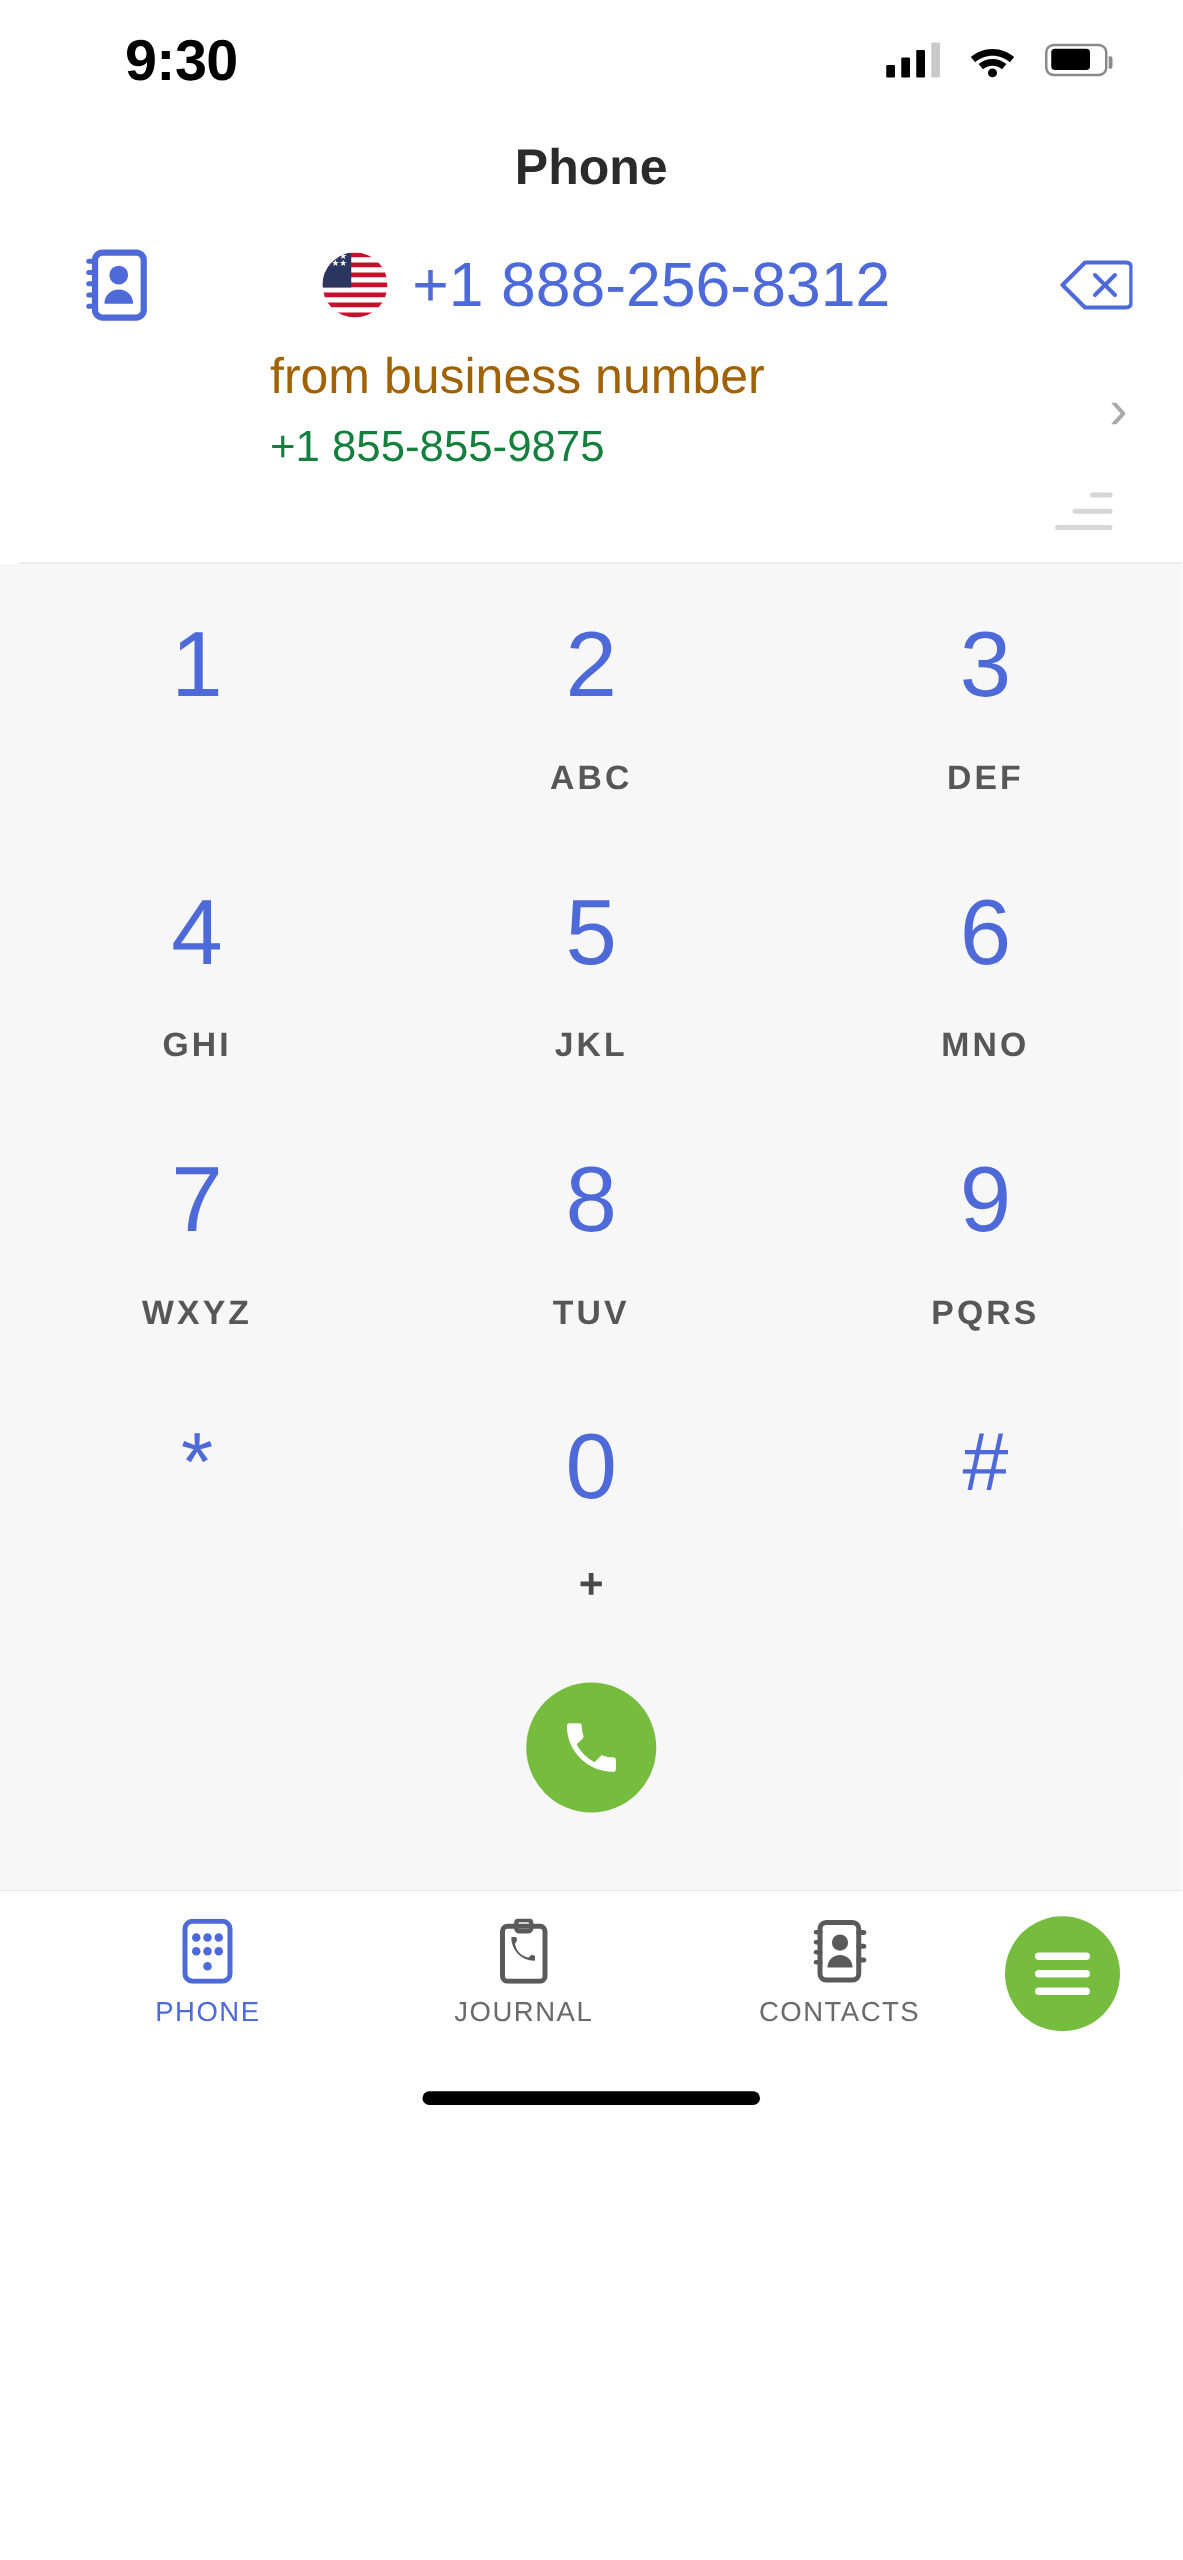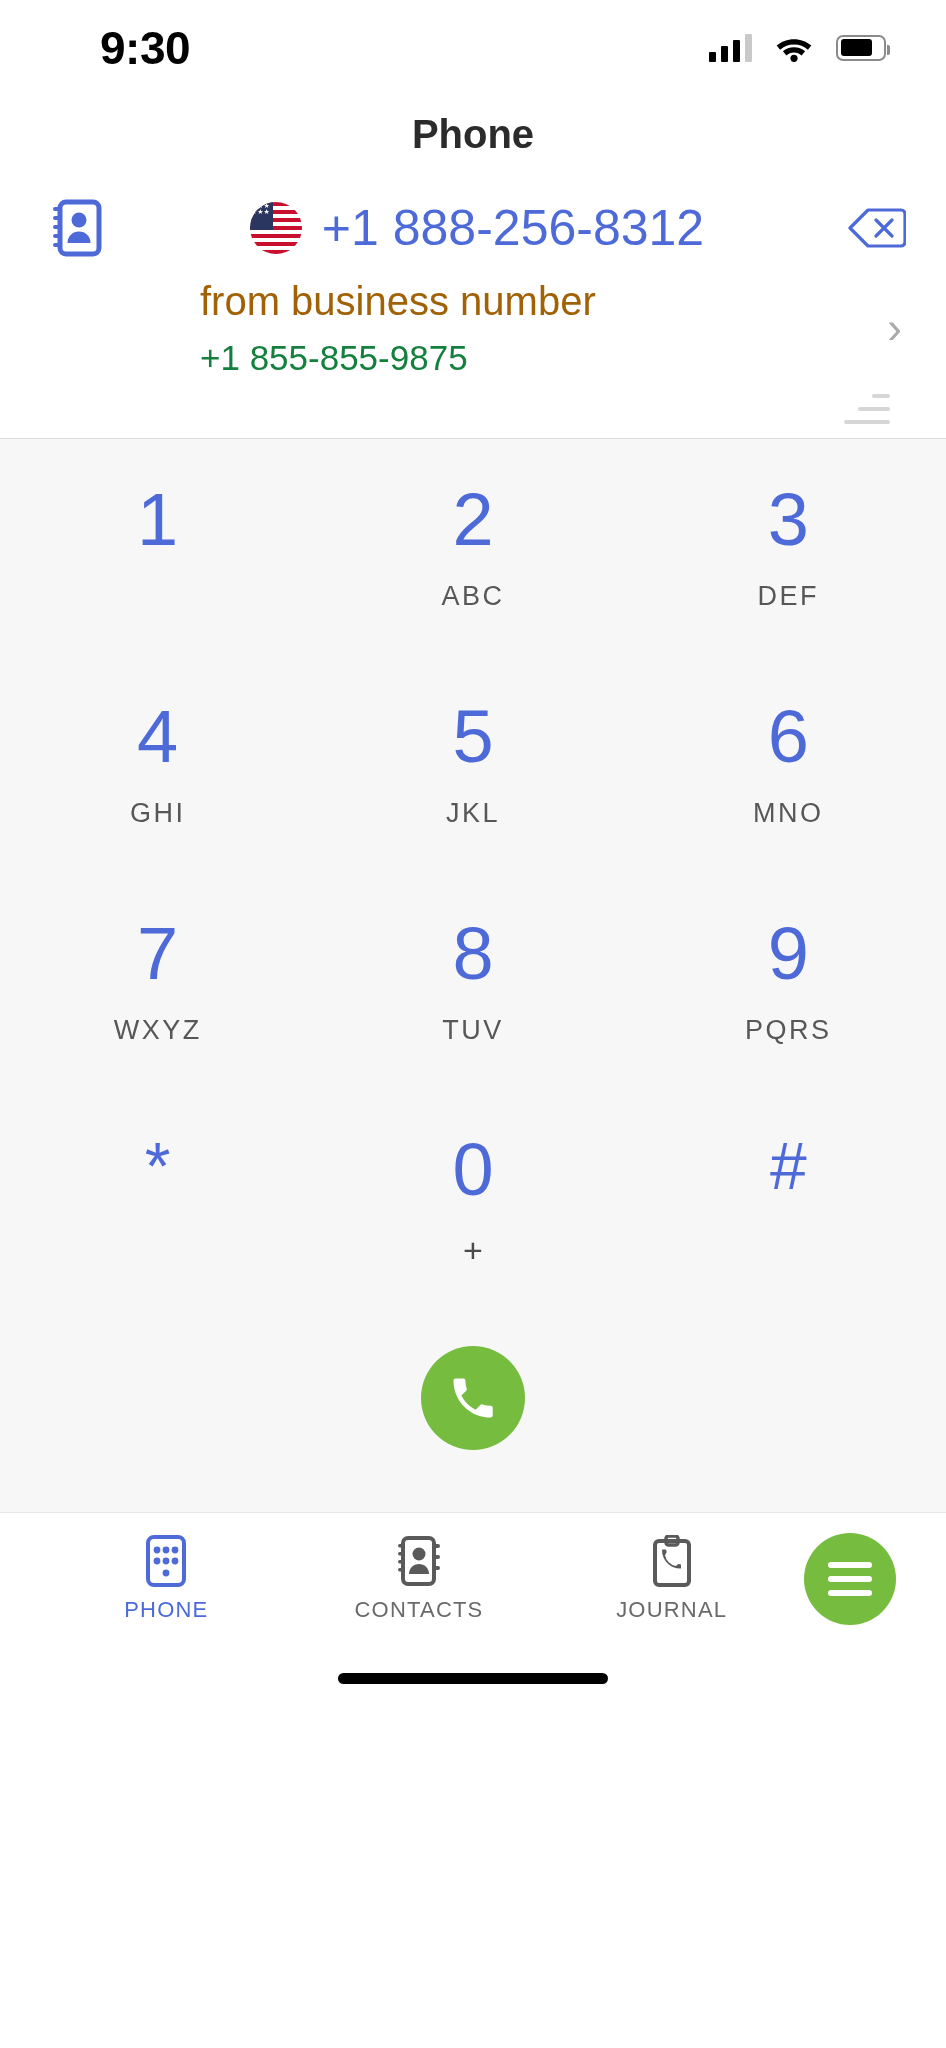--- a/index.html
+++ b/index.html
@@ -47,23 +47,24 @@
   
   .title-bar {
     height:78px; display:flex; align-items:center; justify-content:center;
     flex:0 0 auto;
   }
   .title-bar h1 { font-size:40px; font-weight:700; color:#2b2b2b; }
 
   
   .num-panel {
     flex:0 0 auto;
-    padding:0 0 14px 0;
+    padding:0 0 26px 0;
     border-bottom:1.5px solid #dedede;
     background:#fff;
+    margin-left:16px;
   }
   .num-row {
     display:flex; align-items:center;
     padding:24px 38px 10px 46px;
     gap:0;
   }
   .book-btn {
     width:62px; height:62px; flex:0 0 auto;
     display:flex; align-items:center; justify-content:center;
   }
@@ -134,21 +135,21 @@
     display:flex; flex-direction:column; align-items:center; justify-content:flex-start;
     padding-top:22px; height:100%;
     user-select:none;
   }
   .key .digit {
     font-size:74px; color:#4d6ad8; line-height:1; font-weight:300;
   }
   .key .digit.sym { font-size:66px; font-weight:400; }
   .key .letters {
     font-size:27px; color:#575757; letter-spacing:2.5px;
-    margin-top:24px; min-height:30px;
+    margin-top:38px; min-height:30px;font-weight:bold;
   }
   .key .letters.plus { font-size:34px; letter-spacing:0; color:#4a4a4a; }
 
   .call-wrap {
     flex:0 0 auto;
     display:flex; align-items:center; justify-content:center;
     padding:18px 0 62px 0;
   }
   .call-btn {
     width:104px; height:104px; border-radius:50%;
@@ -359,47 +360,47 @@
         <rect x="5" y="2" width="36" height="48" rx="6" fill="none" stroke="#4d6ad8" stroke-width="4"></rect>
         <circle cx="14" cy="15" r="3.4" fill="#4d6ad8"></circle>
         <circle cx="23" cy="15" r="3.4" fill="#4d6ad8"></circle>
         <circle cx="32" cy="15" r="3.4" fill="#4d6ad8"></circle>
         <circle cx="14" cy="26" r="3.4" fill="#4d6ad8"></circle>
         <circle cx="23" cy="26" r="3.4" fill="#4d6ad8"></circle>
         <circle cx="32" cy="26" r="3.4" fill="#4d6ad8"></circle>
         <circle cx="23" cy="38" r="3.4" fill="#4d6ad8"></circle>
       </svg>
       <div class="tab-label">PHONE</div>
+    </div>
+
+    <div class="tab">
+      <svg width="48" height="52" viewBox="0 0 48 52">
+        <rect x="7" y="6" width="34" height="44" rx="4" fill="none" stroke="#5a5a5a" stroke-width="4"></rect>
+        <rect x="18" y="1" width="12" height="9" rx="2.5" fill="none" stroke="#5a5a5a" stroke-width="3.5"></rect>
+        <path d="M17 20a13 13 0 0 0 11 11l1.8-1.8c.3-.3.6-.4.9-.2.5.2 1 .3 1.6.3.4 0 .7.3.7.7v2.9c0 .4-.3.7-.7.7A18.4 18.4 0 0 1 14 15.3c0-.4.3-.7.7-.7h2.9c.4 0 .7.3.7.7 0 .6.1 1.1.3 1.6.1.3 0 .6-.2.9z" fill="#5a5a5a"></path>
+      </svg>
+      <div class="tab-label">JOURNAL</div>
     </div>
 
     <div class="tab">
       <svg width="48" height="52" viewBox="0 0 48 52">
         <rect x="8" y="3" width="31" height="46" rx="5" fill="none" stroke="#5a5a5a" stroke-width="4"></rect>
         <circle cx="24" cy="19" r="6.5" fill="#5a5a5a"></circle>
         <path d="M14 39c0-6 4.5-10 10-10s10 4 10 10z" fill="#5a5a5a"></path>
         <rect x="37" y="9" width="8" height="4" rx="2" fill="#5a5a5a"></rect>
         <rect x="37" y="20" width="8" height="4" rx="2" fill="#5a5a5a"></rect>
         <rect x="37" y="31" width="8" height="4" rx="2" fill="#5a5a5a"></rect>
         <rect x="3" y="9" width="7" height="3.5" rx="1.7" fill="#5a5a5a"></rect>
         <rect x="3" y="17" width="7" height="3.5" rx="1.7" fill="#5a5a5a"></rect>
         <rect x="3" y="25" width="7" height="3.5" rx="1.7" fill="#5a5a5a"></rect>
         <rect x="3" y="33" width="7" height="3.5" rx="1.7" fill="#5a5a5a"></rect>
       </svg>
       <div class="tab-label">CONTACTS</div>
     </div>
 
-    <div class="tab">
-      <svg width="48" height="52" viewBox="0 0 48 52">
-        <rect x="7" y="6" width="34" height="44" rx="4" fill="none" stroke="#5a5a5a" stroke-width="4"></rect>
-        <rect x="18" y="1" width="12" height="9" rx="2.5" fill="none" stroke="#5a5a5a" stroke-width="3.5"></rect>
-        <path d="M17 20a13 13 0 0 0 11 11l1.8-1.8c.3-.3.6-.4.9-.2.5.2 1 .3 1.6.3.4 0 .7.3.7.7v2.9c0 .4-.3.7-.7.7A18.4 18.4 0 0 1 14 15.3c0-.4.3-.7.7-.7h2.9c.4 0 .7.3.7.7 0 .6.1 1.1.3 1.6.1.3 0 .6-.2.9z" fill="#5a5a5a"></path>
-      </svg>
-      <div class="tab-label">JOURNAL</div>
-    </div>
-
     <div class="fab">
       <i></i>
     </div>
   </div>
 
   <div class="home-ind-wrap">
     <div class="home-ind"></div>
   </div>
 
 </div>

